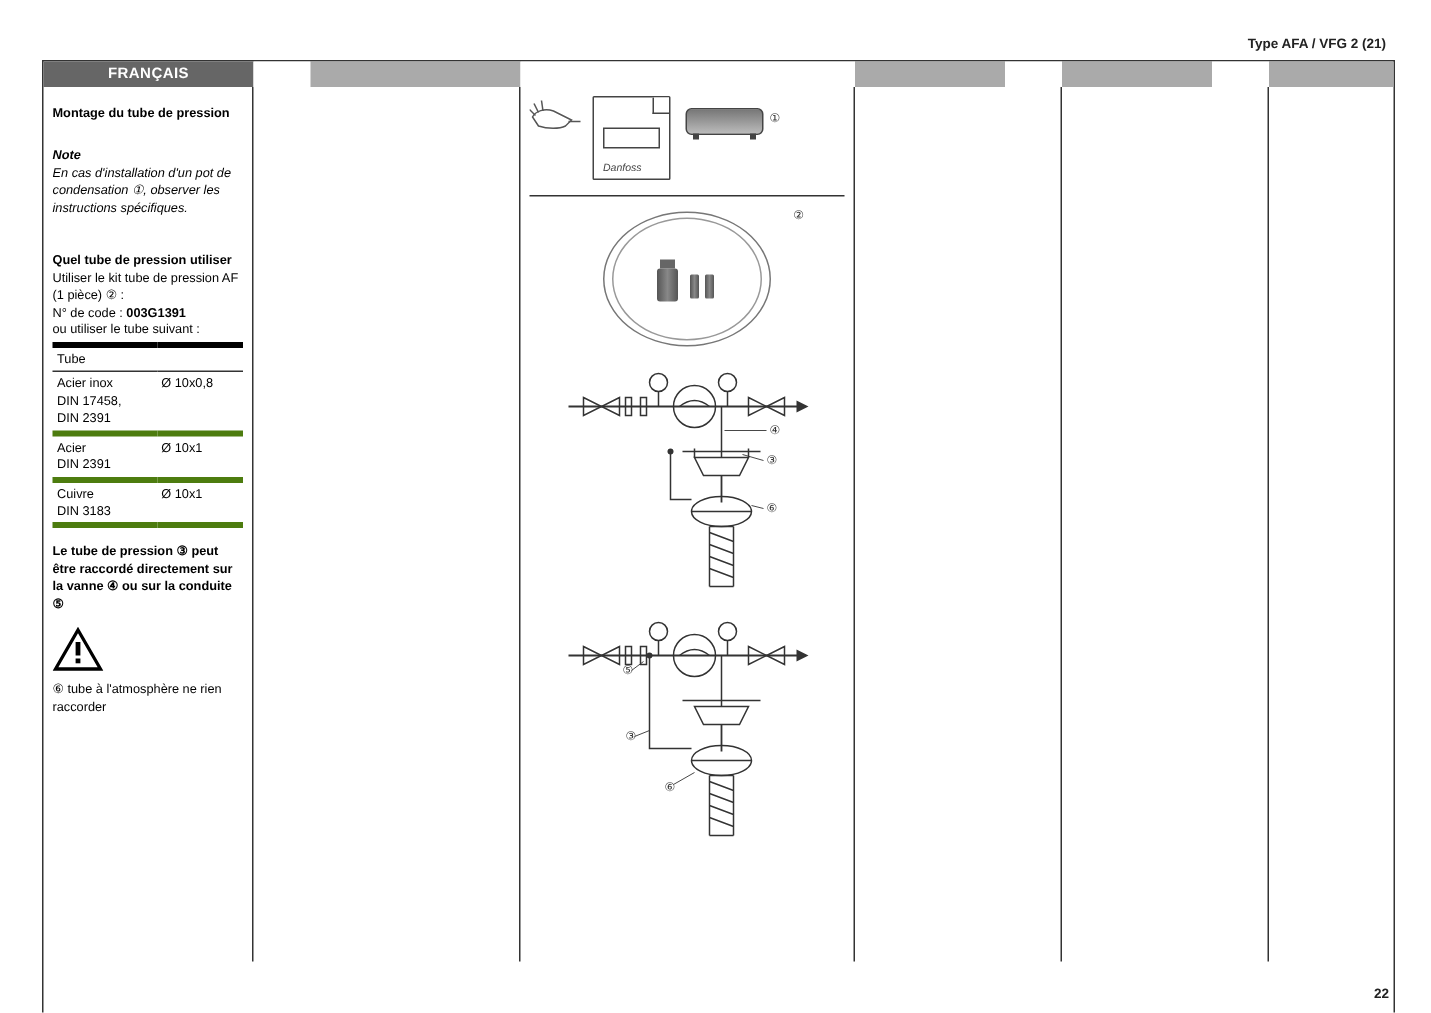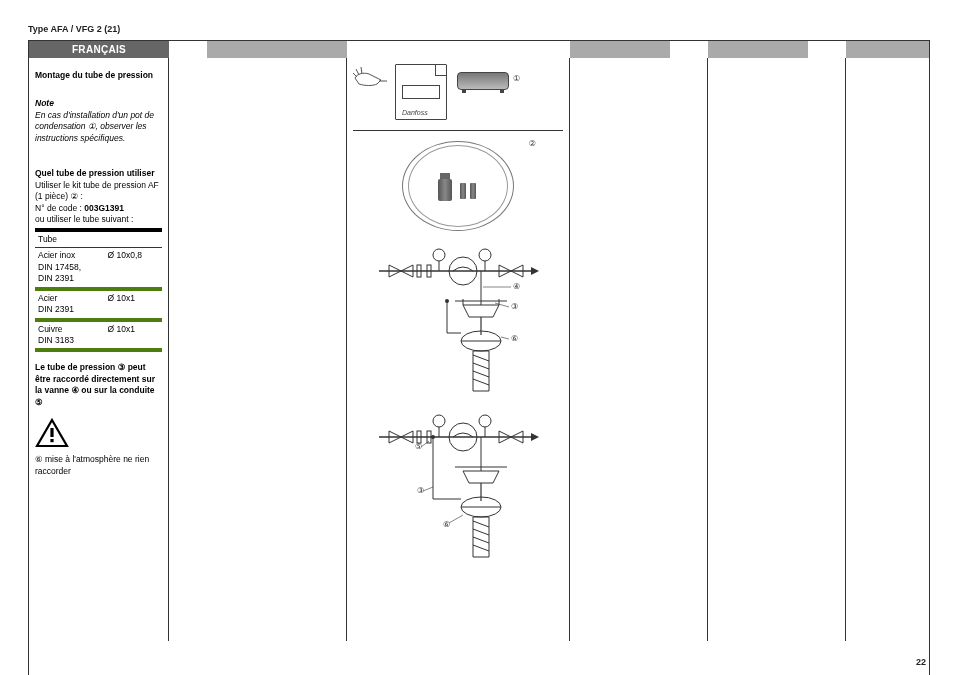--- a/index.html
+++ b/index.html
@@ -11,21 +11,21 @@
     color: #000;
     position: relative;
     overflow: hidden;
   }
   .page {
     padding: 24px 24px 10px 28px;
     position: relative;
     height: 100%;
   }
   .page-header {
-    text-align: left;
+    text-align: right;
     font-size: 9px;
     font-weight: bold;
     color: #222;
     margin-bottom: 6px;
     padding-right: 6px;
   }
   .rule-outer {
     border: 1px solid #333;
     height: 644px;
     position: relative;
@@ -319,21 +319,21 @@
 
         <div class="tube-note">Le tube de pression ③ peut être raccordé directement sur la vanne ④ ou sur la conduite ⑤</div>
 
         <div class="warning">
           <svg width="34" height="30" viewBox="0 0 34 30">
             <polygon points="17,2 32,28 2,28" fill="none" stroke="#000" stroke-width="2.2"></polygon>
             <rect x="15.4" y="10" width="3.2" height="9" fill="#000"></rect>
             <rect x="15.4" y="21" width="3.2" height="3.2" fill="#000"></rect>
           </svg>
         </div>
-        <div class="atm-note">⑥ mise à l'atmosphère ne rien raccorder</div>
+        <div class="atm-note">⑥ tube à l'atmosphère ne rien raccorder</div>
 
       </div>
 
       <div class="col col-gap" style="width:38px"></div>
 
       <div class="col vline" style="width:140px"></div>
 
       <div class="col illus-col vline" style="width:223px">
 
         <div class="pointer-row">

